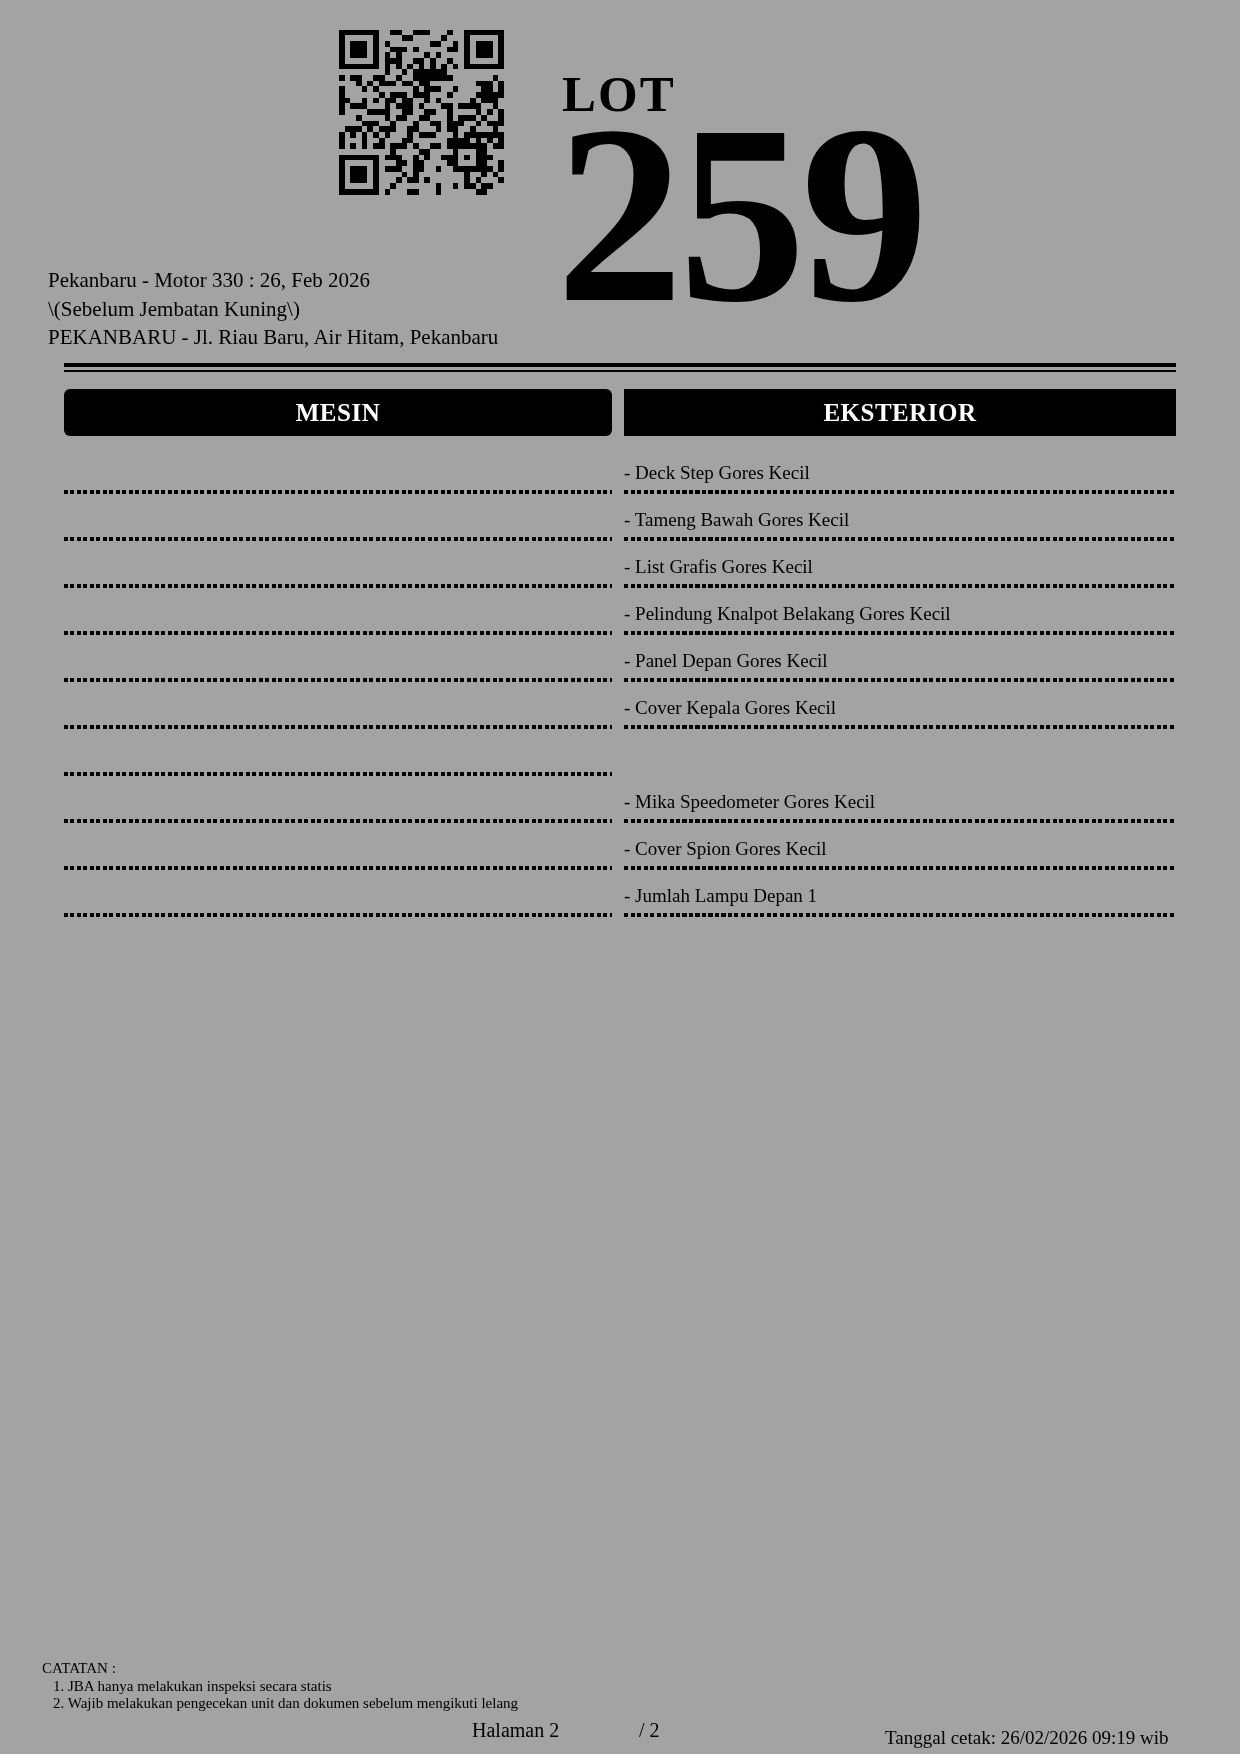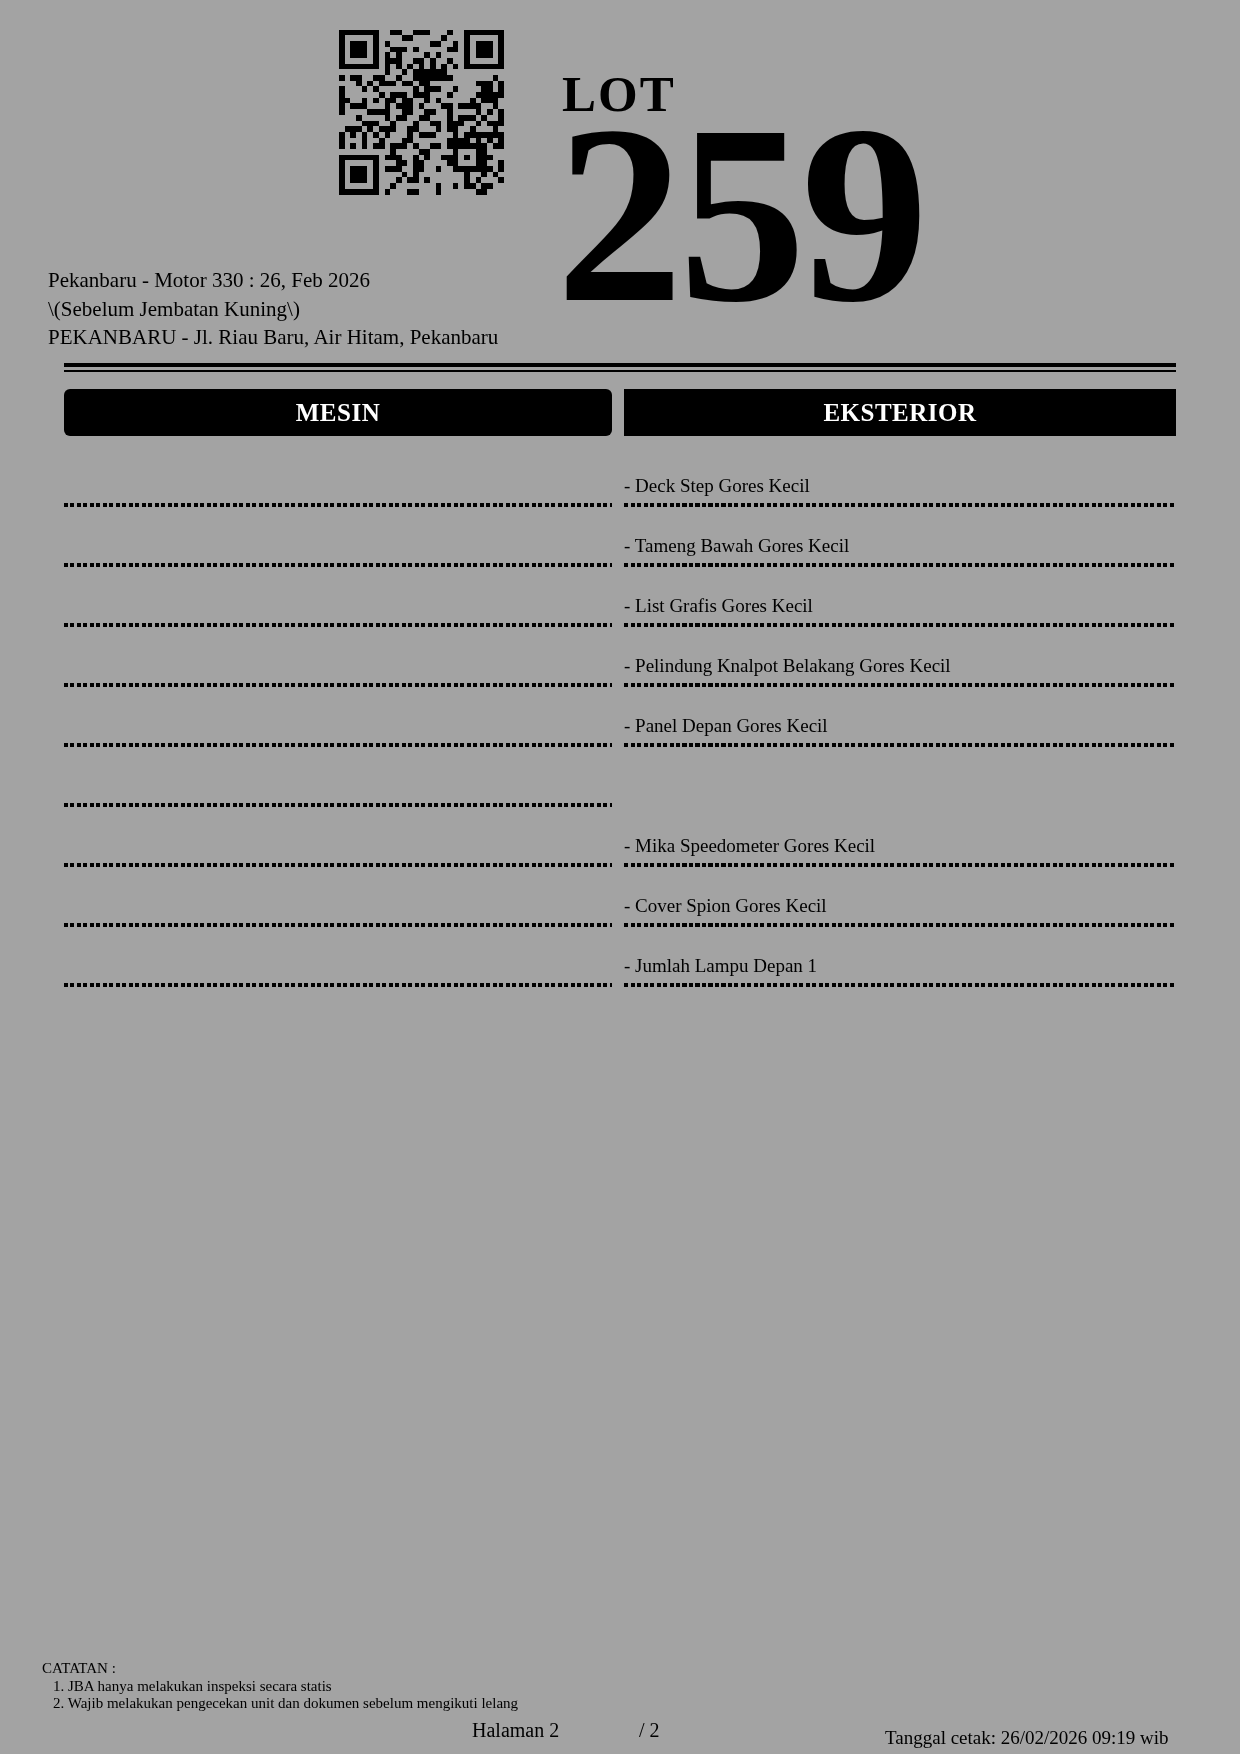--- a/index.html
+++ b/index.html
@@ -48,21 +48,21 @@
     top:389px;height:47px;
     background:#000;color:#fff;
     display:flex;align-items:center;justify-content:center;
     font-size:25px;font-weight:bold;letter-spacing:0.5px;
   }
   .col-head.mesin{left:64px;width:548px;border-radius:6px;}
   .col-head.eksterior{left:624px;width:552px;}
 
   
   .tbody{left:64px;top:436px;width:1112px;}
-  .trow{display:flex;height:47px;margin-top:13px;}
+  .trow{display:flex;height:47px;}
   .trow:first-child{height:58px;}
   .tcell{
     position:relative;
     display:flex;align-items:flex-end;
     padding-bottom:12px;box-sizing:border-box;
     font-size:19px;line-height:1;
     white-space:nowrap;overflow:visible;
   }
   .tcell.left{width:548px;margin-right:12px;}
   .tcell.right{width:552px;}
@@ -514,20 +514,24 @@
       <div class="trow">
         <div class="tcell left"></div>
         <div class="tcell right">- Pelindung Knalpot Belakang Gores Kecil</div>
       </div>
       <div class="trow">
         <div class="tcell left"></div>
         <div class="tcell right">- Panel Depan Gores Kecil</div>
       </div>
       <div class="trow">
         <div class="tcell left"></div>
+        <div class="tcell right">- Cover Kepala Gores Kecil</div>
+      </div>
+      <div class="trow">
+        <div class="tcell left"></div>
       </div>
       <div class="trow">
         <div class="tcell left"></div>
         <div class="tcell right">- Mika Speedometer Gores Kecil</div>
       </div>
       <div class="trow">
         <div class="tcell left"></div>
         <div class="tcell right">- Cover Spion Gores Kecil</div>
       </div>
       <div class="trow">

